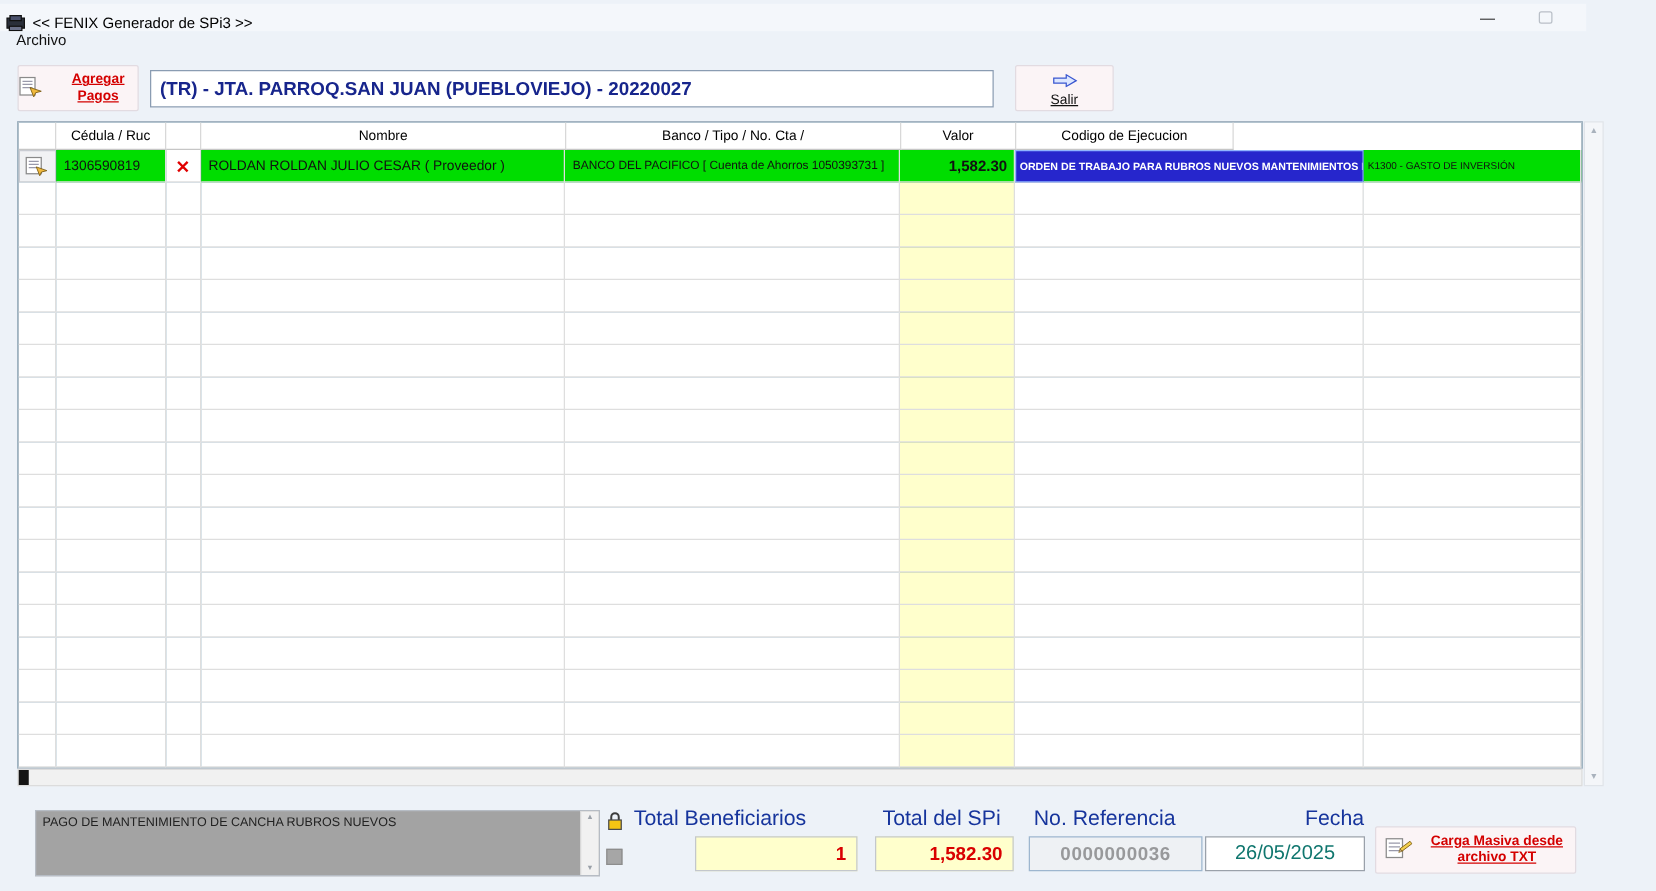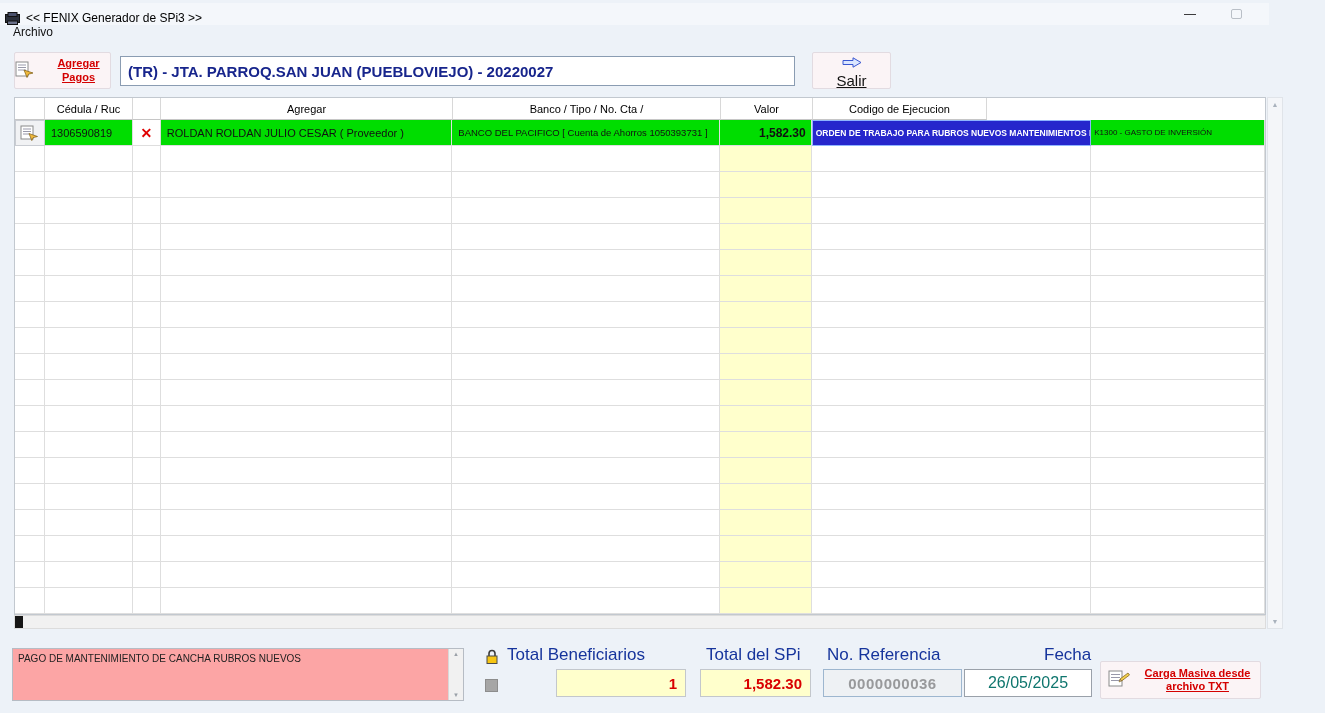--- a/index.html
+++ b/index.html
@@ -19,21 +19,21 @@
 .menubar{position:absolute;left:0;top:22px;width:1325px;height:20px;display:flex;align-items:center;padding-left:9px;font-size:12px;color:#111}
 .menu-item{padding:1px 4px;cursor:default}
 
 
 .toolbtn{position:absolute;display:flex;align-items:center;justify-content:center;gap:12px;background:#fbf4f6;border:1px solid #e2dbe1;border-radius:2px;cursor:default;font-family:"Liberation Sans",sans-serif}
 .btn-agregar{left:14px;top:52px;width:97px;height:37px}
 .btn-salir{left:812px;top:52px;width:79px;height:37px;flex-direction:column;gap:1px;padding-top:3px}
 .btn-carga{left:1100px;top:661px;width:161px;height:38px}
 .red-label{color:#d40000;font-weight:bold;font-size:11px;text-decoration:underline;line-height:1.2;text-align:center}
 .carga-label{max-width:112px}
-.salir-label{color:#111;font-size:15px;text-decoration:underline}
+.salir-label{color:#111;font-size:11px;text-decoration:underline}
 .entity-input{position:absolute;left:120px;top:56px;width:675px;height:30px;border:1px solid #8a9cb2;background:#fff;font-family:"Liberation Sans",sans-serif;font-size:15px;font-weight:bold;color:#17258c;padding:0 7px}
 
 
 .grid{position:absolute;left:14px;top:97px;width:1252px;background:#0c4a6e;border:1px solid #c2c8cf}
 .ghead{display:flex;height:22px;background:#fff}
 .hcell{display:flex;align-items:center;justify-content:center;font-size:11px;color:#000;border-right:1px solid #d8d8d8;border-bottom:1px solid #c6c6c6;overflow:hidden;white-space:nowrap}
 .grow{display:flex;height:26px}
 .cell{border-right:1px solid #dedede;border-bottom:1px solid #dedede;font-size:11px;display:flex;align-items:center;overflow:hidden;white-space:nowrap;background:#fff;color:#111}
 .c0{width:30px}.c1{width:88px}.c2{width:28px}.c3{width:292px}.c4{width:268px}.c5{width:92px}.c6{width:280px}.c7{width:174px}
 .valcol{background:var(--valor-column-yellow,#ffffcc)}
@@ -47,21 +47,21 @@
 .detsel{background:var(--selected-cell-blue,#2626cc);color:#fff;font-weight:bold;font-size:8.5px;padding:0 3px;border:1px solid #8fb4ff}
 .codtxt{font-size:8px;padding-left:3px}
 
 
 .hscroll{position:absolute;left:14px;top:615px;width:1252px;height:14px;background:#f1f1f1;border:1px solid #dcdcdc}
 .hthumb{position:absolute;left:0;top:0;width:8px;height:12px;background:#151515}
 .vscroll{position:absolute;left:1267px;top:97px;width:16px;height:532px;background:#f4f6f9;border:1px solid #e0e4e9;display:flex;flex-direction:column;justify-content:space-between;align-items:center;padding:3px 0;font-size:7px;color:#a9b2bd}
 
 
 .footer-area{position:absolute;left:0;top:640px;width:1325px;height:73px}
-.desc-box{position:absolute;left:12px;top:8px;width:452px;height:53px;background:#fca5a5;border:1px solid #b6bcc4}
+.desc-box{position:absolute;left:28px;top:8px;width:452px;height:53px;background:#a3a3a3;border:1px solid #b6bcc4}
 .desc-text{position:absolute;left:5px;top:4px;right:20px;font-size:10px;color:#222}
 .desc-scroll{position:absolute;right:0;top:0;width:15px;height:51px;background:#f1f1f1;border-left:1px solid #d8d8d8;display:flex;flex-direction:column;justify-content:space-between;align-items:center;font-size:6px;color:#9aa0a8;padding:2px 0}
 .lock{position:absolute;left:485px;top:9px}
 .graybox{position:absolute;left:485px;top:39px;width:13px;height:13px;background:#a6a6a6;border:1px solid #8d8d8d}
 .flabel{position:absolute;top:5px;font-size:17px;color:var(--label-navy,#16349c);white-space:nowrap}
 .lab-ben{left:507px}
 .lab-spi{left:706px}
 .lab-ref{left:827px}
 .lab-fecha{left:1044px}
 .fbox{position:absolute;top:29px;height:28px;display:flex;align-items:center;border:1px solid #c3c7cc;font-size:15px}
@@ -112,21 +112,21 @@
         <path d="M1 3.5 h10 V0.8 l8 4.7 -8 4.7 V7.5 H1 Z" fill="#dbe6ff" stroke="#3a57d0" stroke-width="1"></path>
       </svg></span>
   <span class="salir-label">Salir</span>
 </button>
 
 <div class="grid">
   <div class="ghead">
     <div class="hcell c0"></div>
     <div class="hcell c1">Cédula / Ruc</div>
     <div class="hcell c2"></div>
-    <div class="hcell c3">Agregar</div>
+    <div class="hcell c3">Nombre</div>
     <div class="hcell c4">Banco / Tipo / No. Cta /</div>
     <div class="hcell c5">Valor</div>
     <div class="hcell c7">Codigo de Ejecucion</div>
   </div>
   <div>
       <div class="grow">
         <div class="cell c0 btncell">
           <svg width="19" height="16" viewBox="0 0 19 16">
             <rect x="1" y="1" width="12" height="13" fill="#fff" stroke="#8a8a8a"></rect>
             <line x1="3" y1="4" x2="11" y2="4" stroke="#99a"></line>

